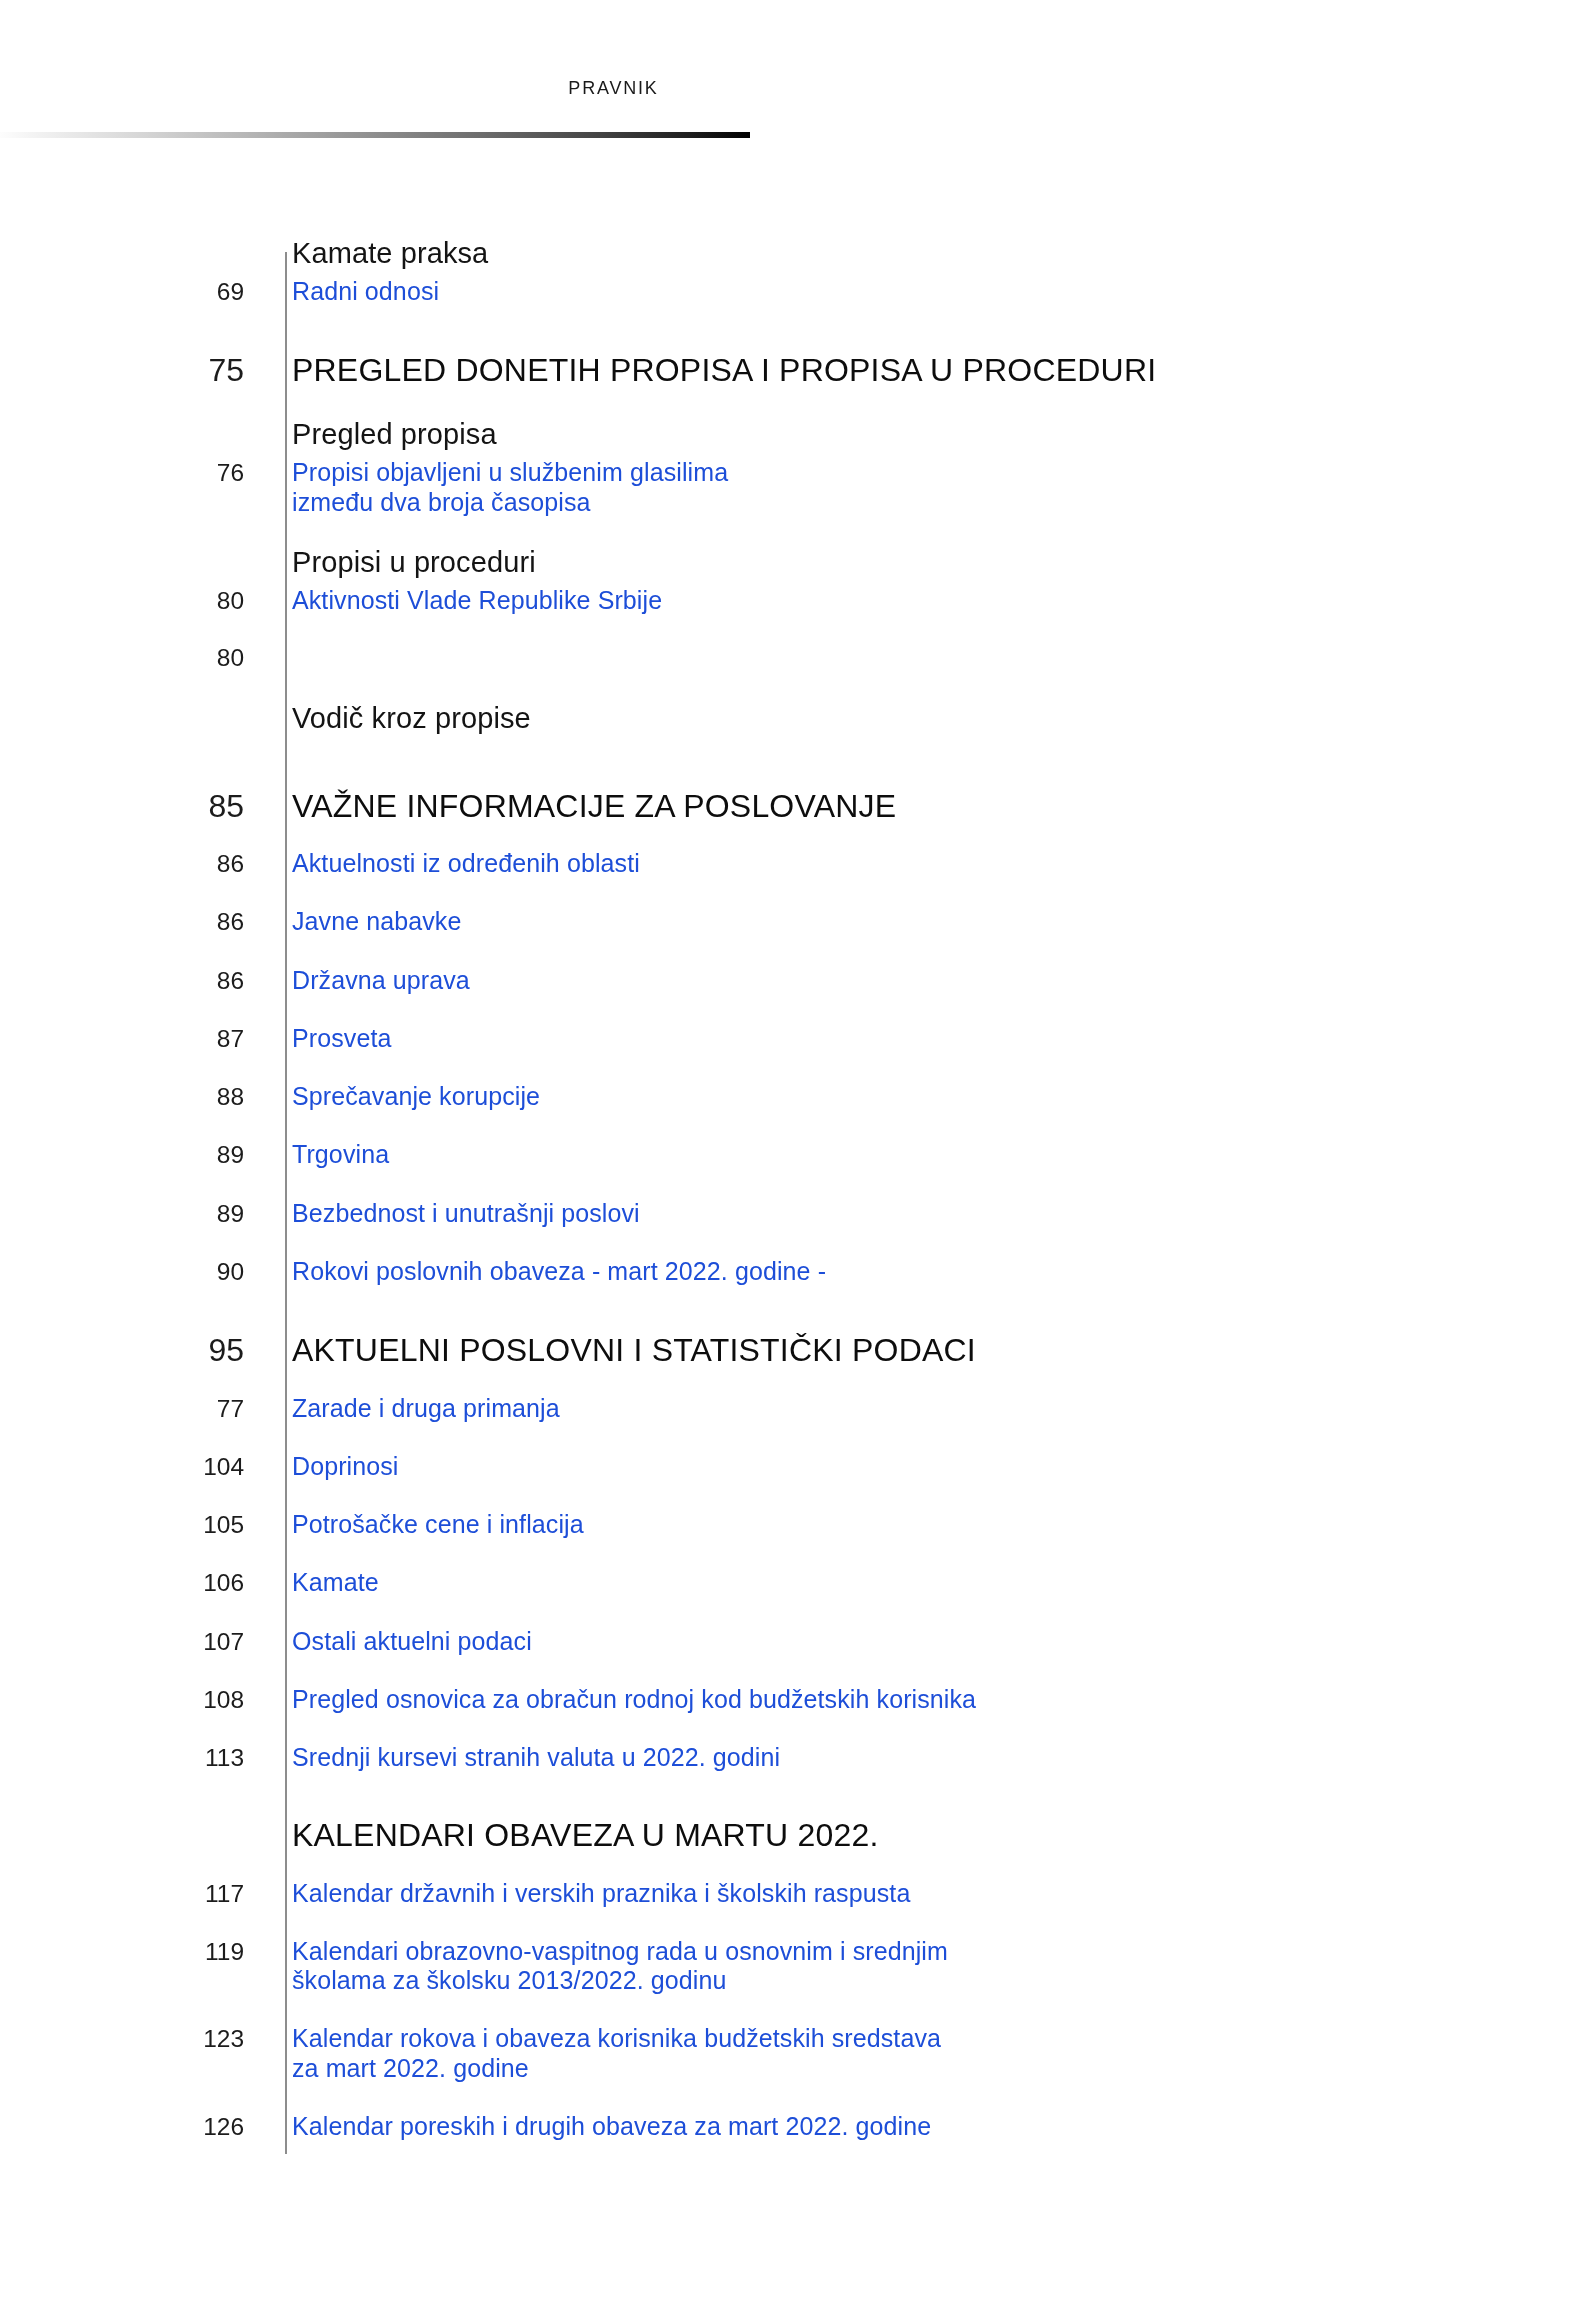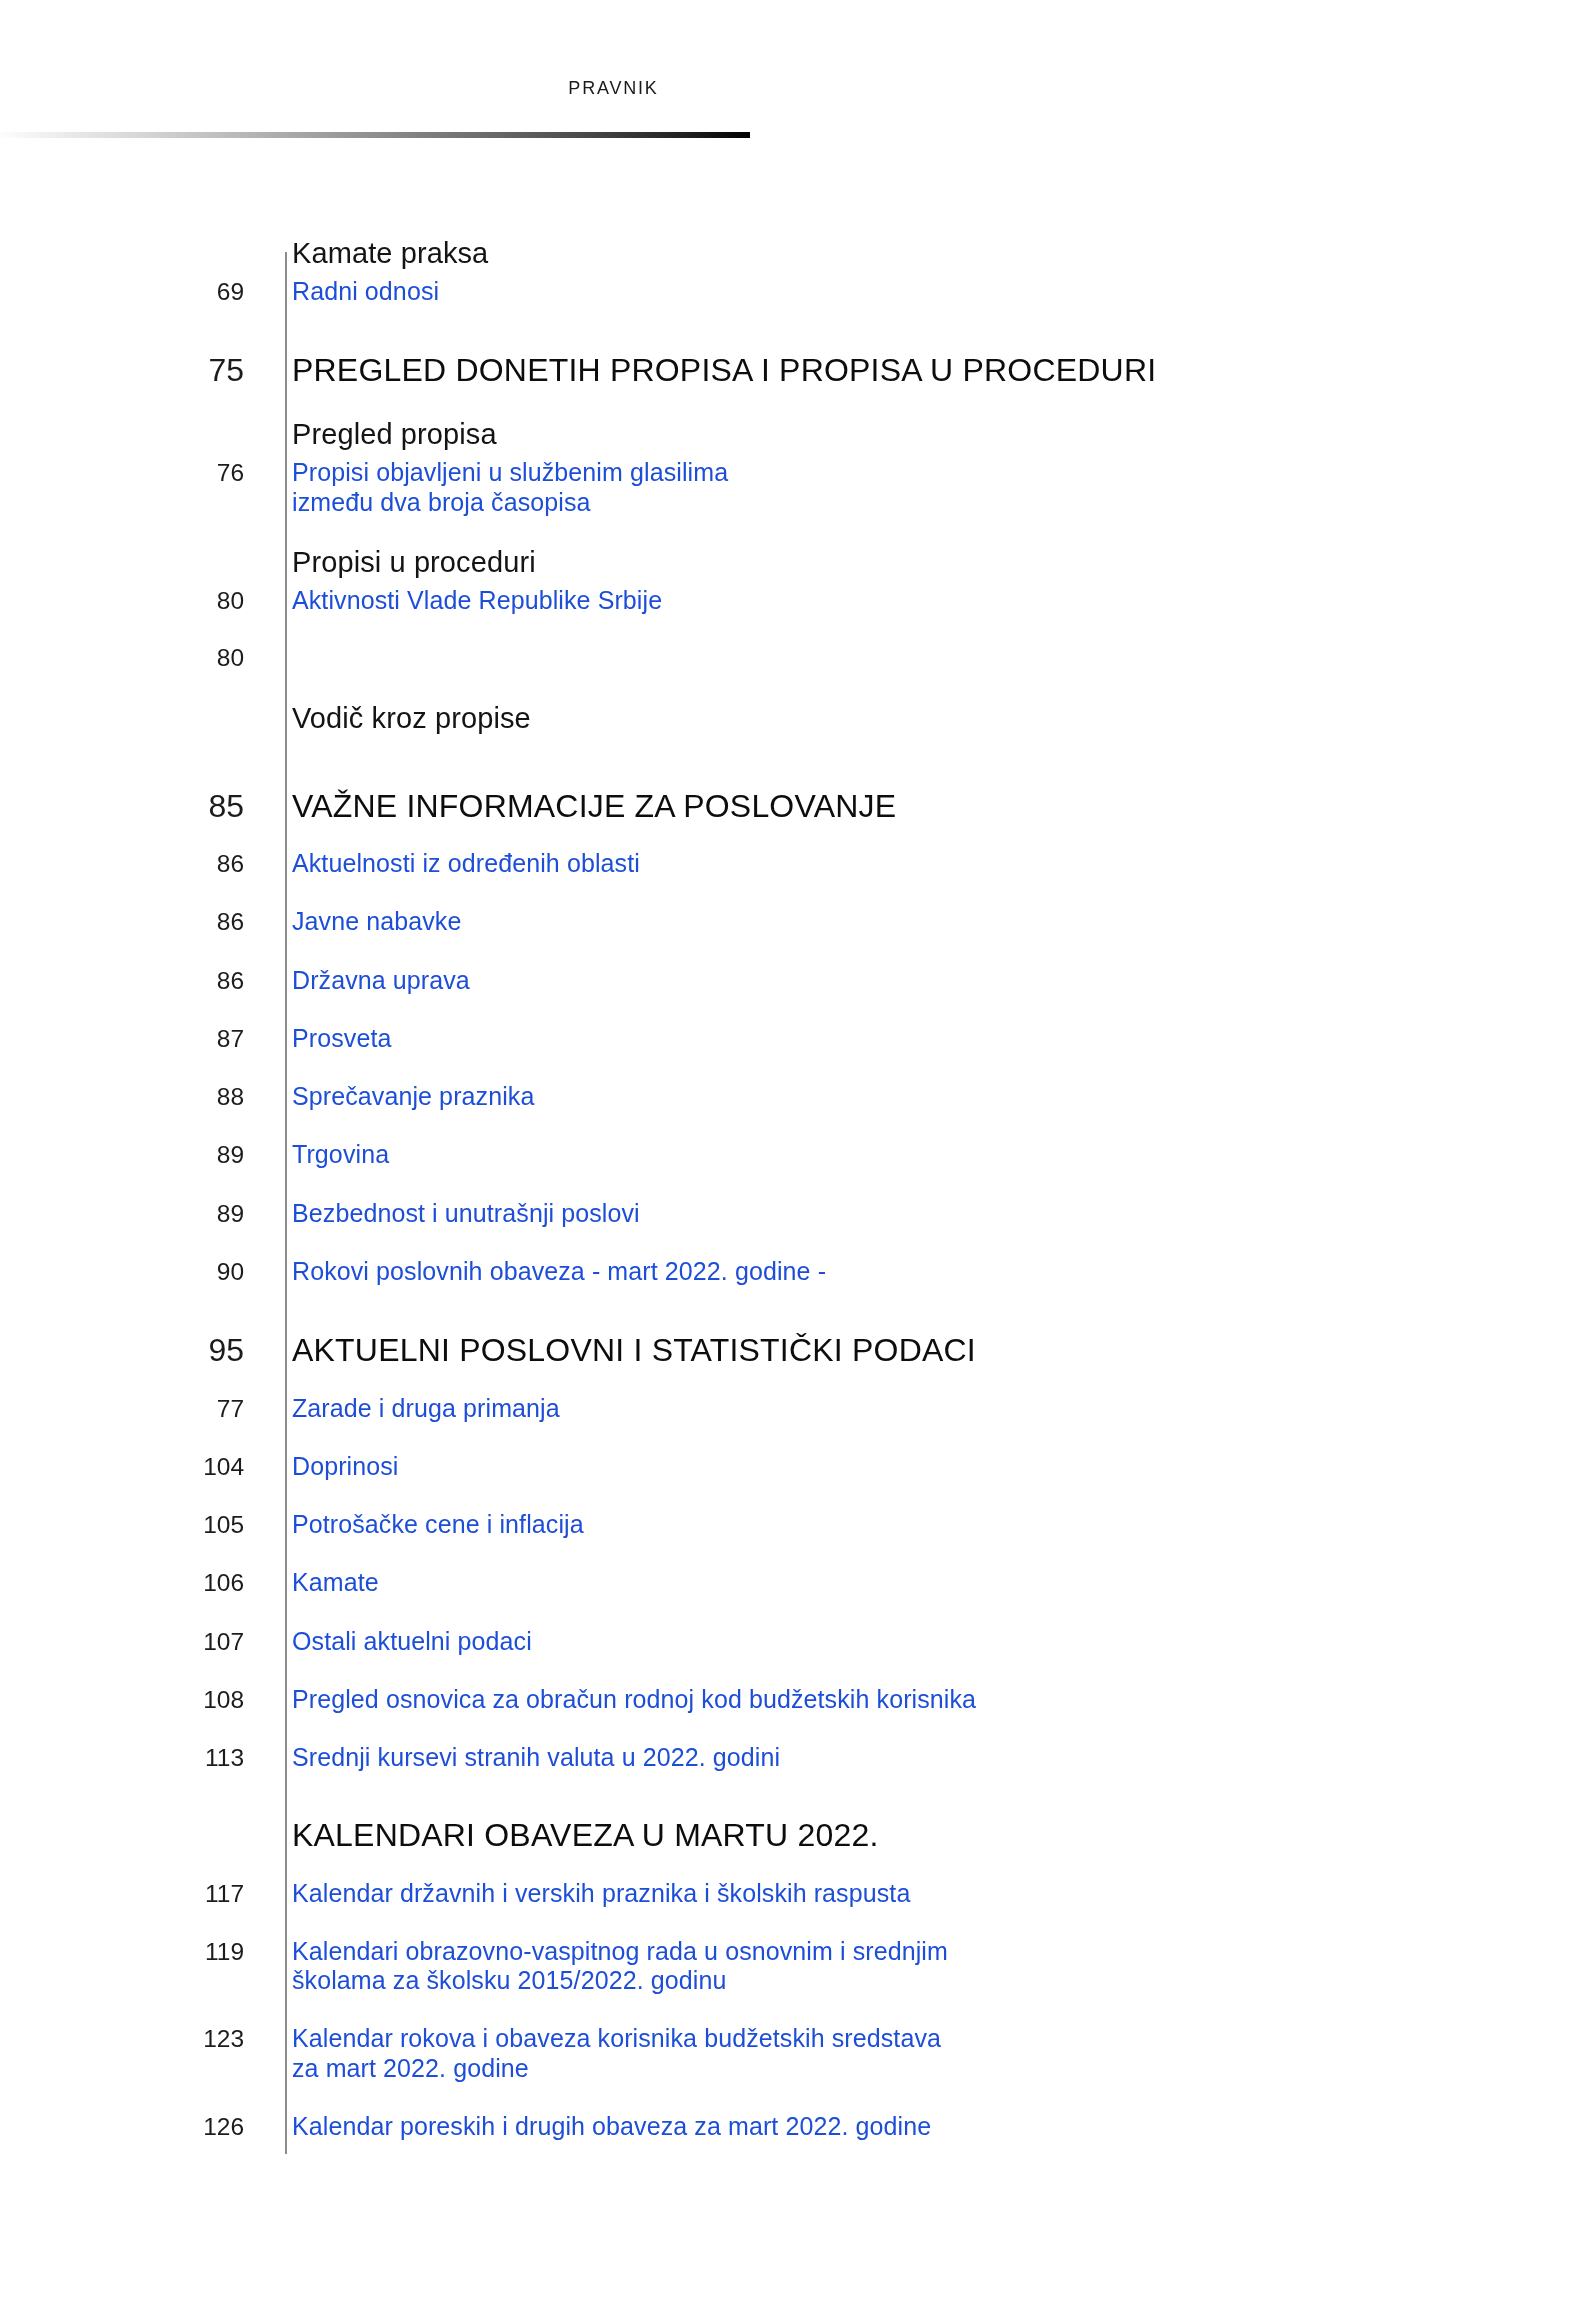--- a/index.html
+++ b/index.html
@@ -220,21 +220,21 @@
         <div class="toc-text">Državna uprava</div>
       </div>
       <div class="sp-entry"></div>
       <div class="toc-row row-entry">
         <div class="toc-num">87</div>
         <div class="toc-text">Prosveta</div>
       </div>
       <div class="sp-entry"></div>
       <div class="toc-row row-entry">
         <div class="toc-num">88</div>
-        <div class="toc-text">Sprečavanje praznika</div>
+        <div class="toc-text">Sprečavanje korupcije</div>
       </div>
       <div class="sp-entry"></div>
       <div class="toc-row row-entry">
         <div class="toc-num">89</div>
         <div class="toc-text">Trgovina</div>
       </div>
       <div class="sp-entry"></div>
       <div class="toc-row row-entry">
         <div class="toc-num">89</div>
         <div class="toc-text">Bezbednost i unutrašnji poslovi</div>
@@ -291,21 +291,21 @@
       </div>
       <div class="sp-aftermaj"></div>
       <div class="toc-row row-entry">
         <div class="toc-num">117</div>
         <div class="toc-text">Kalendar državnih i verskih praznika i školskih raspusta</div>
       </div>
       <div class="sp-entry"></div>
       <div class="toc-row row-entry">
         <div class="toc-num">119</div>
         <div class="toc-text">Kalendari obrazovno-vaspitnog rada u osnovnim i srednjim
-školama za školsku 2015/2022. godinu</div>
+školama za školsku 2013/2022. godinu</div>
       </div>
       <div class="sp-entry"></div>
       <div class="toc-row row-entry">
         <div class="toc-num">123</div>
         <div class="toc-text">Kalendar rokova i obaveza korisnika budžetskih sredstava
 za mart 2022. godine</div>
       </div>
       <div class="sp-entry"></div>
       <div class="toc-row row-entry">
         <div class="toc-num">126</div>

